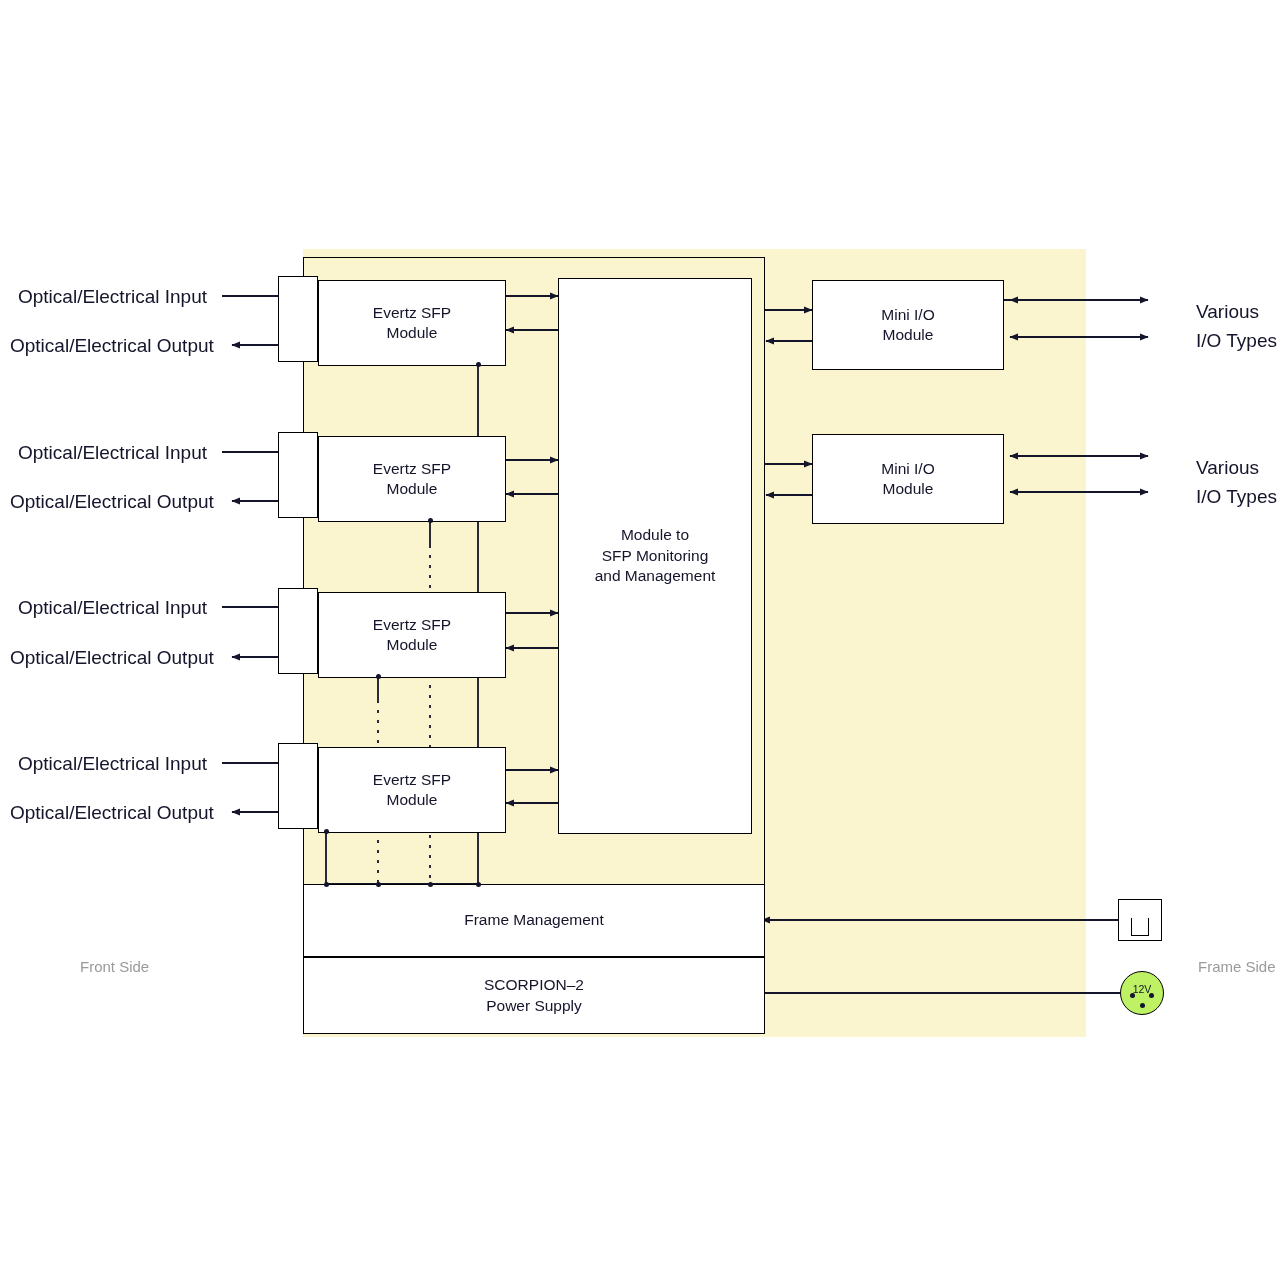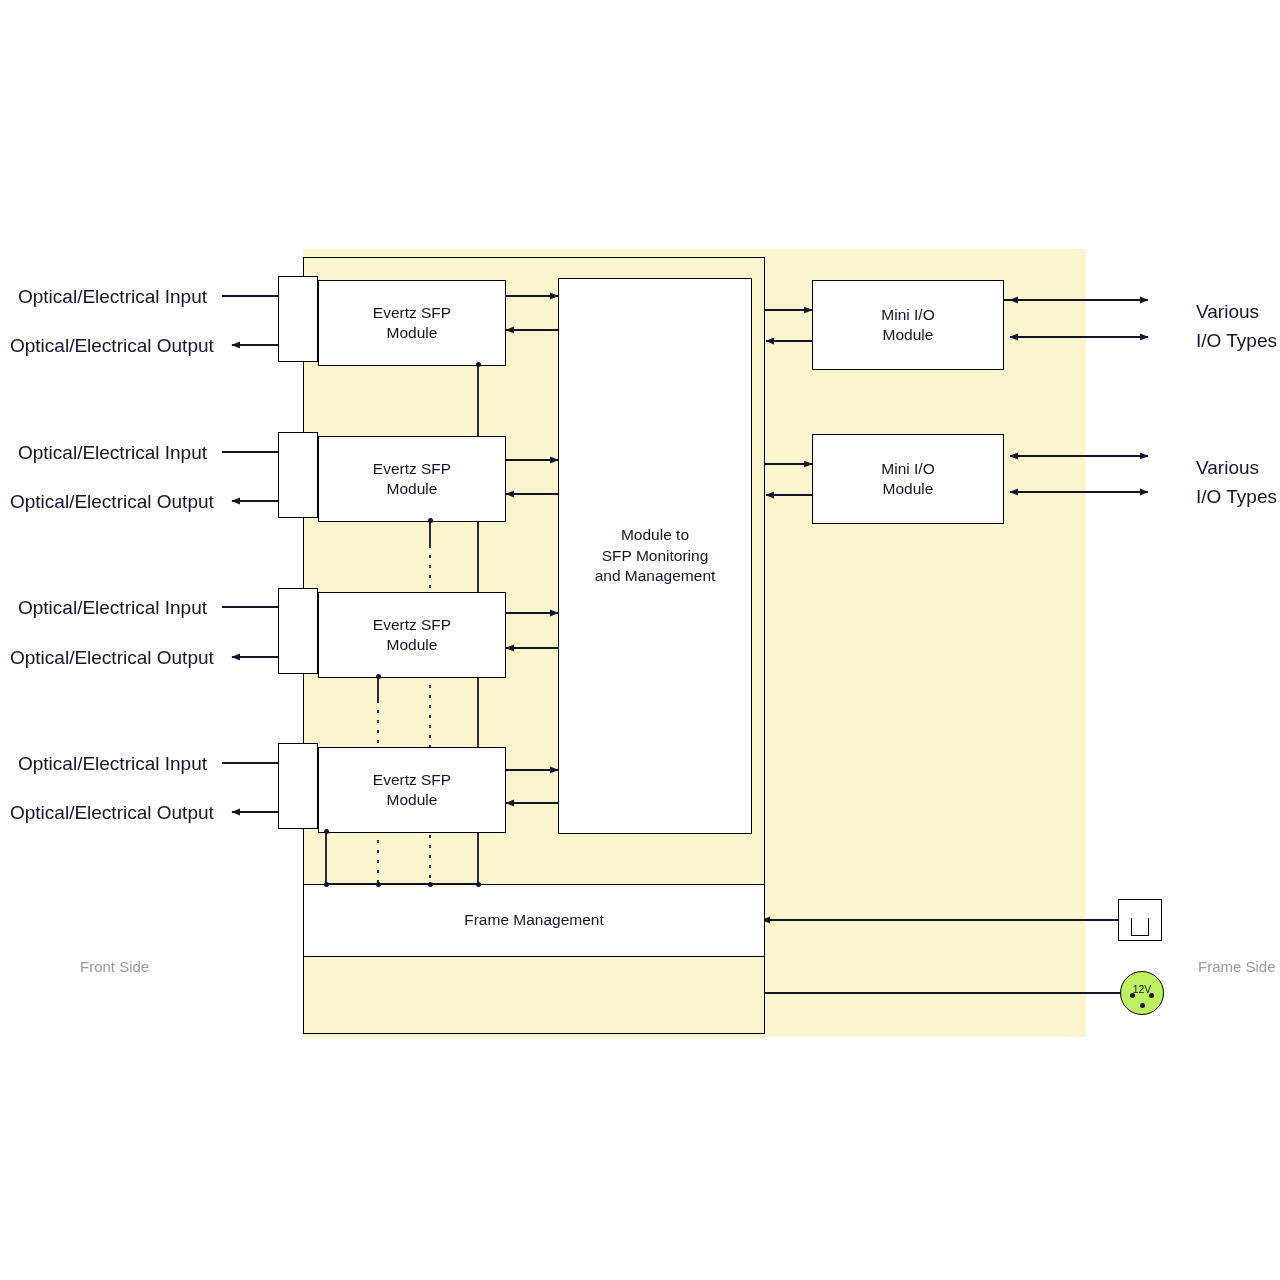--- a/index.html
+++ b/index.html
@@ -154,20 +154,26 @@
     <span>I/O Types</span>
   </div>
   <div class="lbl right" style="left:1196px;top:454px;line-height:1.5;">
     <span>Various</span><br>
     <span>I/O Types</span>
   </div>
 
   <div class="box" style="left:303px;top:884px;width:462px;height:73px;">
     <span>Frame Management</span>
   </div>
+  <div class="box" style="left:303px;top:957px;width:462px;height:77px;">
+    <span>
+      <span>SCORPION–2</span><br>
+      <span>Power Supply</span>
+    </span>
+  </div>
 
   <div class="rj45" style="left:1118px;top:899px;"></div>
   <div class="pwrjack" style="left:1120px;top:971px;">
     <div class="vtxt">12V</div>
     <div class="pin" style="left:9px;top:21px;"></div>
     <div class="pin" style="left:28px;top:21px;"></div>
     <div class="pin" style="left:18.5px;top:31px;"></div>
   </div>
 
   <div class="pin" style="left:475.5px;top:362px;"></div>

